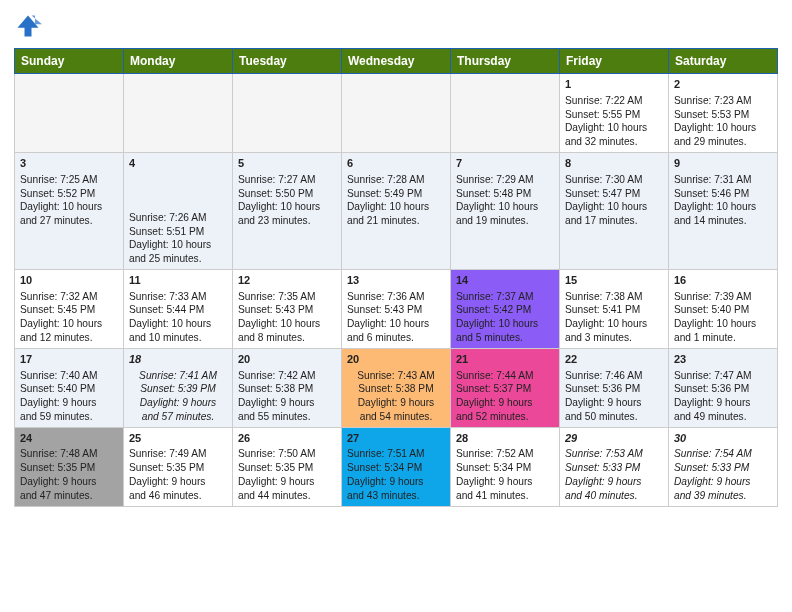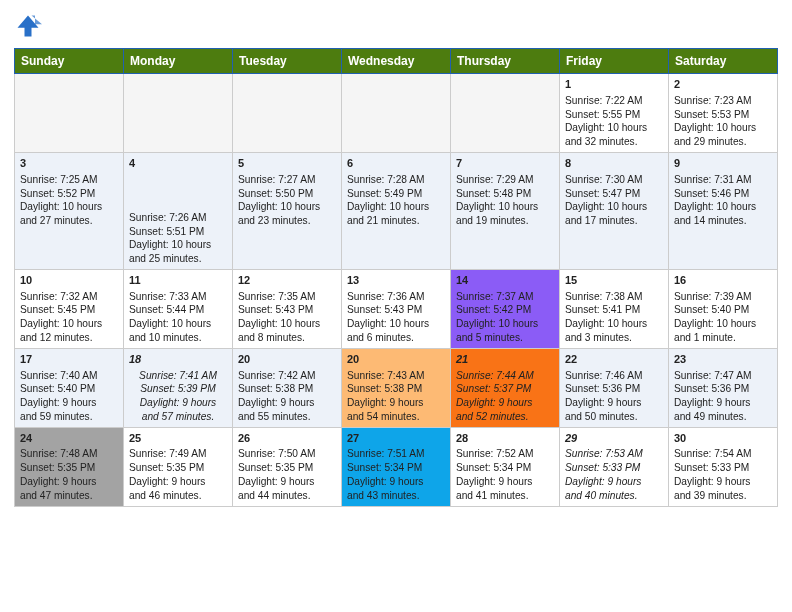--- a/index.html
+++ b/index.html
@@ -280,26 +280,26 @@
           </td>
           <td style="background: rgb(237, 242, 249);">
             <span class="day-num">20</span>
             <div class="day-info" style="white-space: pre-line;">Sunrise: 7:42 AM
 Sunset: 5:38 PM
 Daylight: 9 hours
 and 55 minutes.</div>
           </td>
           <td style="background: #fdba74;">
             <span class="day-num">20</span>
-            <div class="day-info" style="white-space: pre-line;">Sunrise: 7:43 AM
+            <div class="day-info" style="white-space: pre-line; text-align: center;">Sunrise: 7:43 AM
 Sunset: 5:38 PM
 Daylight: 9 hours
 and 54 minutes.</div>
           </td>
-          <td style="background: #f97316; font-style: italic;">
+          <td style="background: #ec4899;">
             <span class="day-num">21</span>
             <div class="day-info" style="white-space: pre-line;">Sunrise: 7:44 AM
 Sunset: 5:37 PM
 Daylight: 9 hours
 and 52 minutes.</div>
           </td>
           <td style="background: rgb(237, 242, 249);">
             <span class="day-num">22</span>
             <div class="day-info" style="white-space: pre-line;">Sunrise: 7:46 AM
 Sunset: 5:36 PM
@@ -350,21 +350,21 @@
 Daylight: 9 hours
 and 41 minutes.</div>
           </td>
           <td style="background: rgb(255, 255, 255); font-style: italic;">
             <span class="day-num">29</span>
             <div class="day-info" style="white-space: pre-line;">Sunrise: 7:53 AM
 Sunset: 5:33 PM
 Daylight: 9 hours
 and 40 minutes.</div>
           </td>
-          <td style="background: rgb(255, 255, 255);">
+          <td style="background: rgb(255, 255, 255); font-style: italic;">
             <span class="day-num">30</span>
             <div class="day-info" style="white-space: pre-line;">Sunrise: 7:54 AM
 Sunset: 5:33 PM
 Daylight: 9 hours
 and 39 minutes.</div>
           </td>
         </tr>
       </tbody>
   </table>
 </div>

